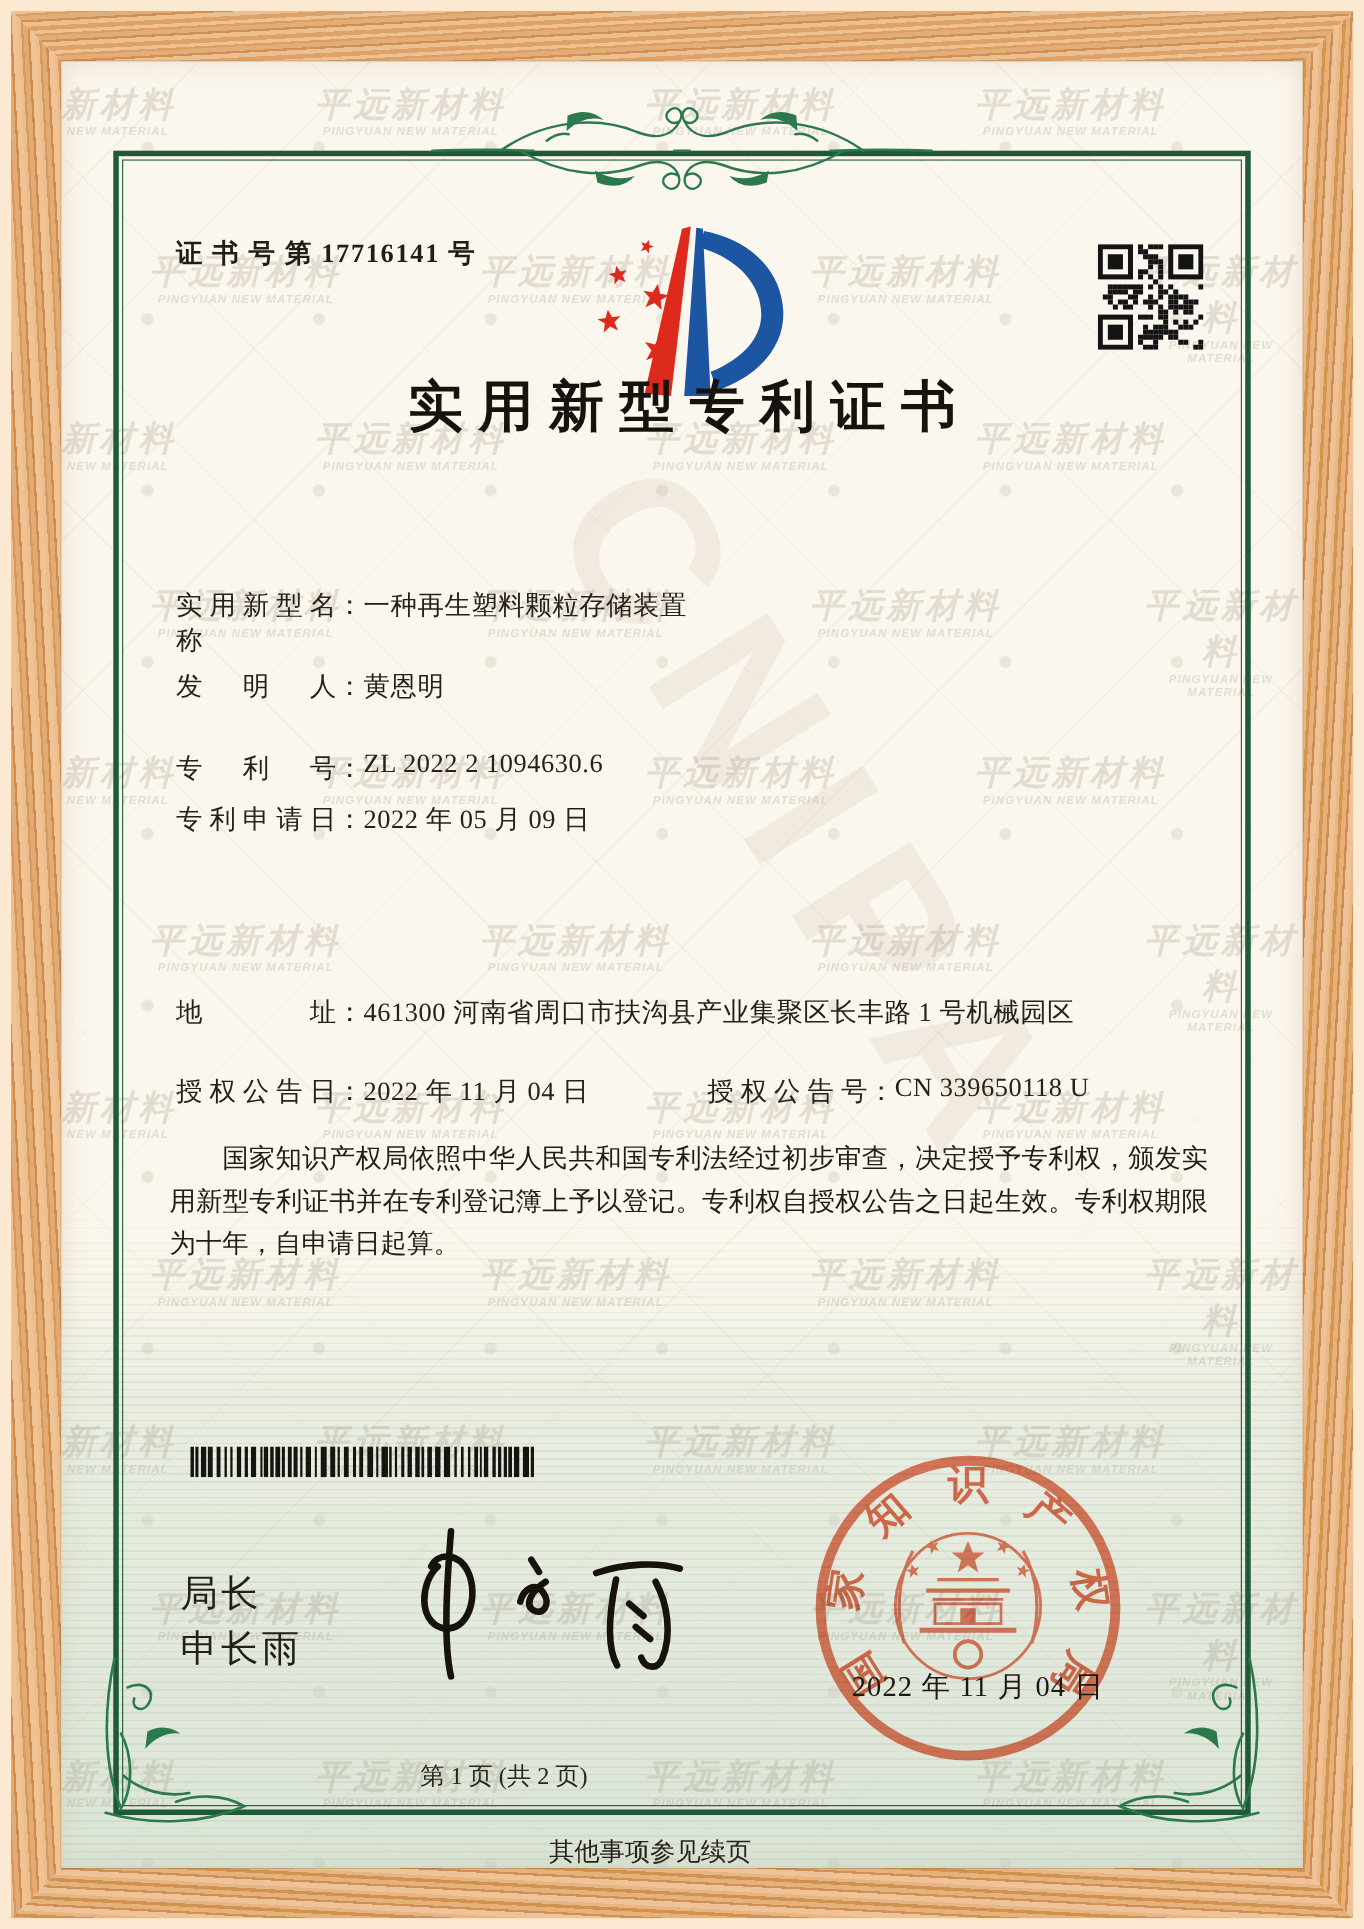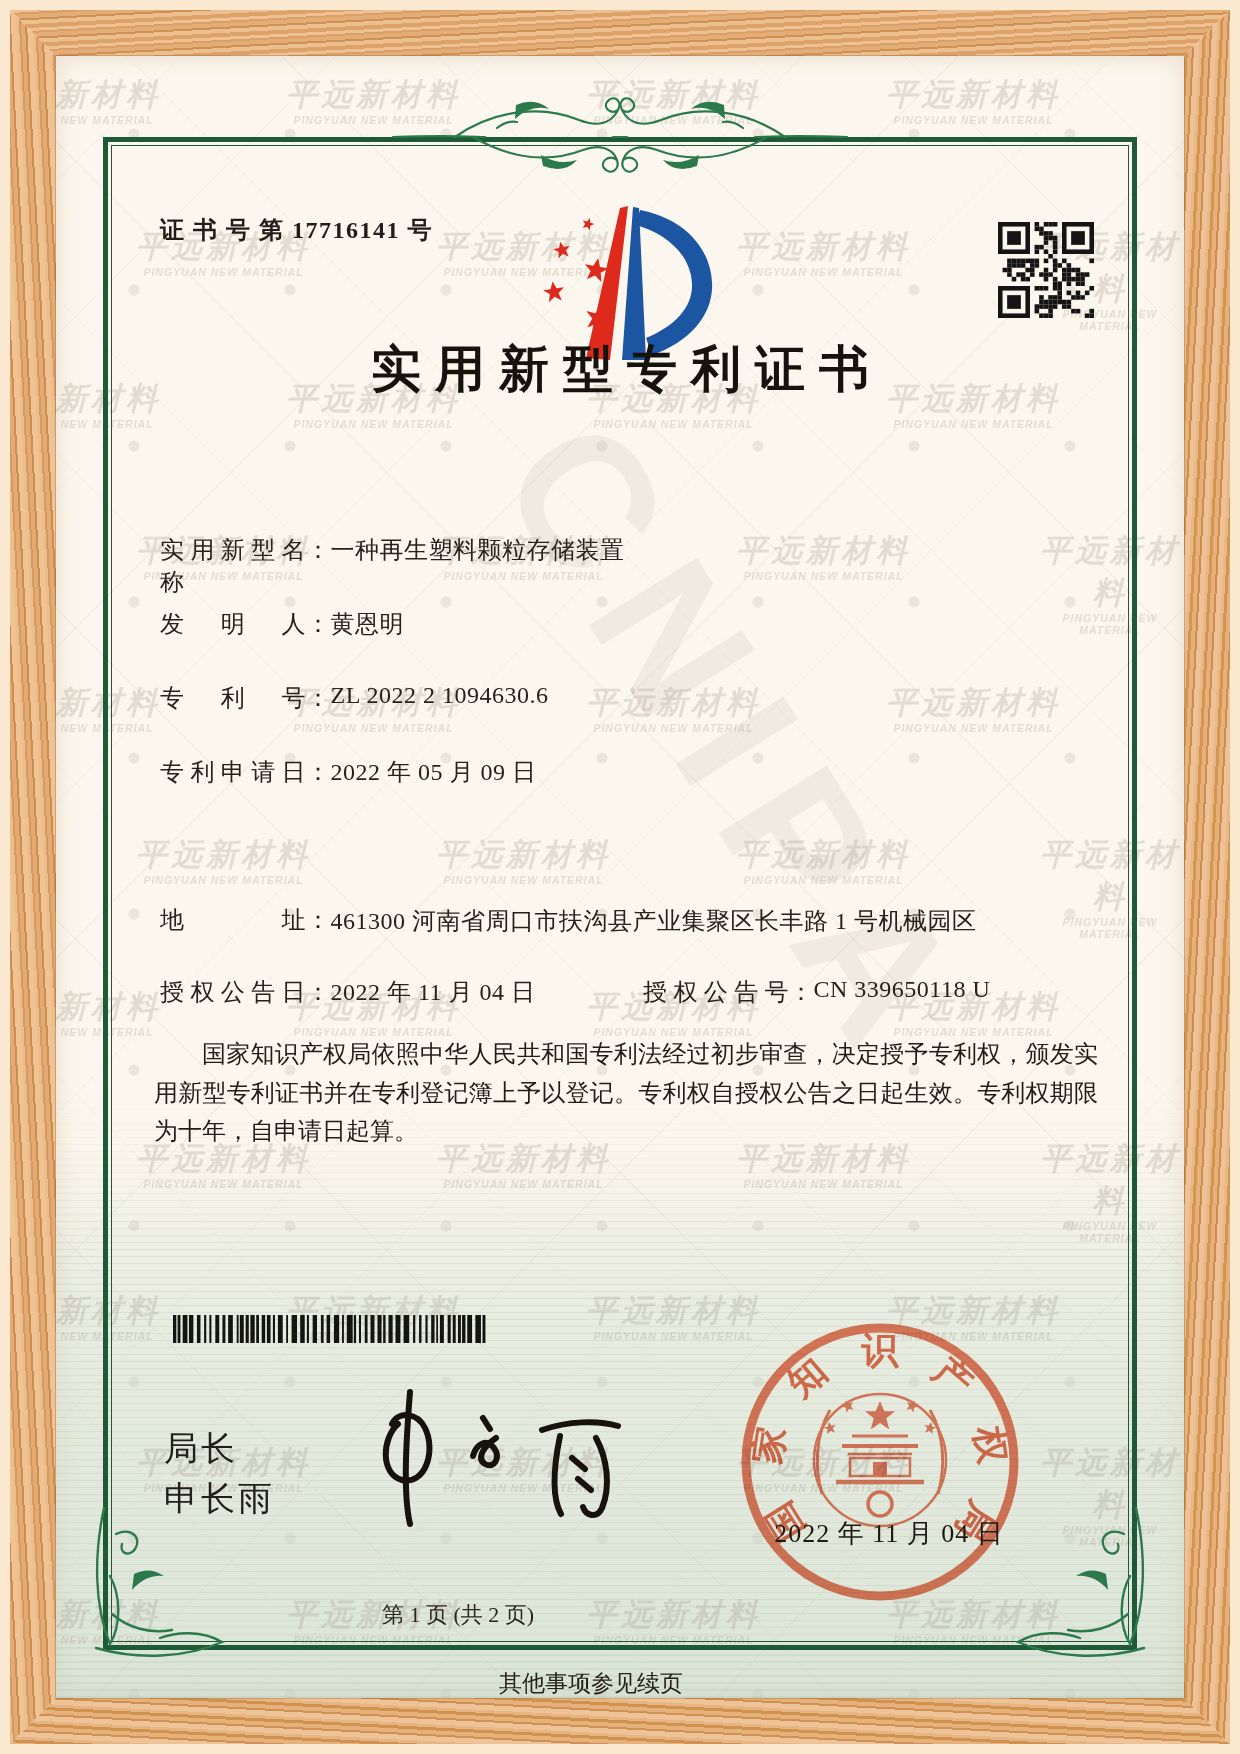--- a/index.html
+++ b/index.html
@@ -457,21 +457,21 @@
 
     <div class="frow" style="top:478px">
       <span class="flabel">实用新型名称</span><span class="fcolon">：</span><span class="fvalue">一种再生塑料颗粒存储装置</span>
     </div>
     <div class="frow" style="top:552px">
       <span class="flabel">发明人</span><span class="fcolon">：</span><span class="fvalue">黄恩明</span>
     </div>
     <div class="frow" style="top:626px">
       <span class="flabel">专利号</span><span class="fcolon">：</span><span class="fvalue">ZL 2022 2 1094630.6</span>
     </div>
-    <div class="frow" style="top:700px">
+    <div class="frow" style="top:673px">
       <span class="flabel">专利申请日</span><span class="fcolon">：</span><span class="fvalue">2022 年 05 月 09 日</span>
     </div>
     <div class="frow" style="top:848px">
       <span class="flabel">地址</span><span class="fcolon">：</span><span class="fvalue addr">461300 河南省周口市扶沟县产业集聚区长丰路 1 号机械园区</span>
     </div>
     <div class="frow" style="top:920px">
       <span class="flabel">授权公告日</span><span class="fcolon">：</span><span class="fvalue">2022 年 11 月 04 日</span>
       <span class="grant2">
         <span class="flabel">授权公告号</span><span class="fcolon">：</span><span class="fvalue">CN 339650118 U</span>
       </span>

